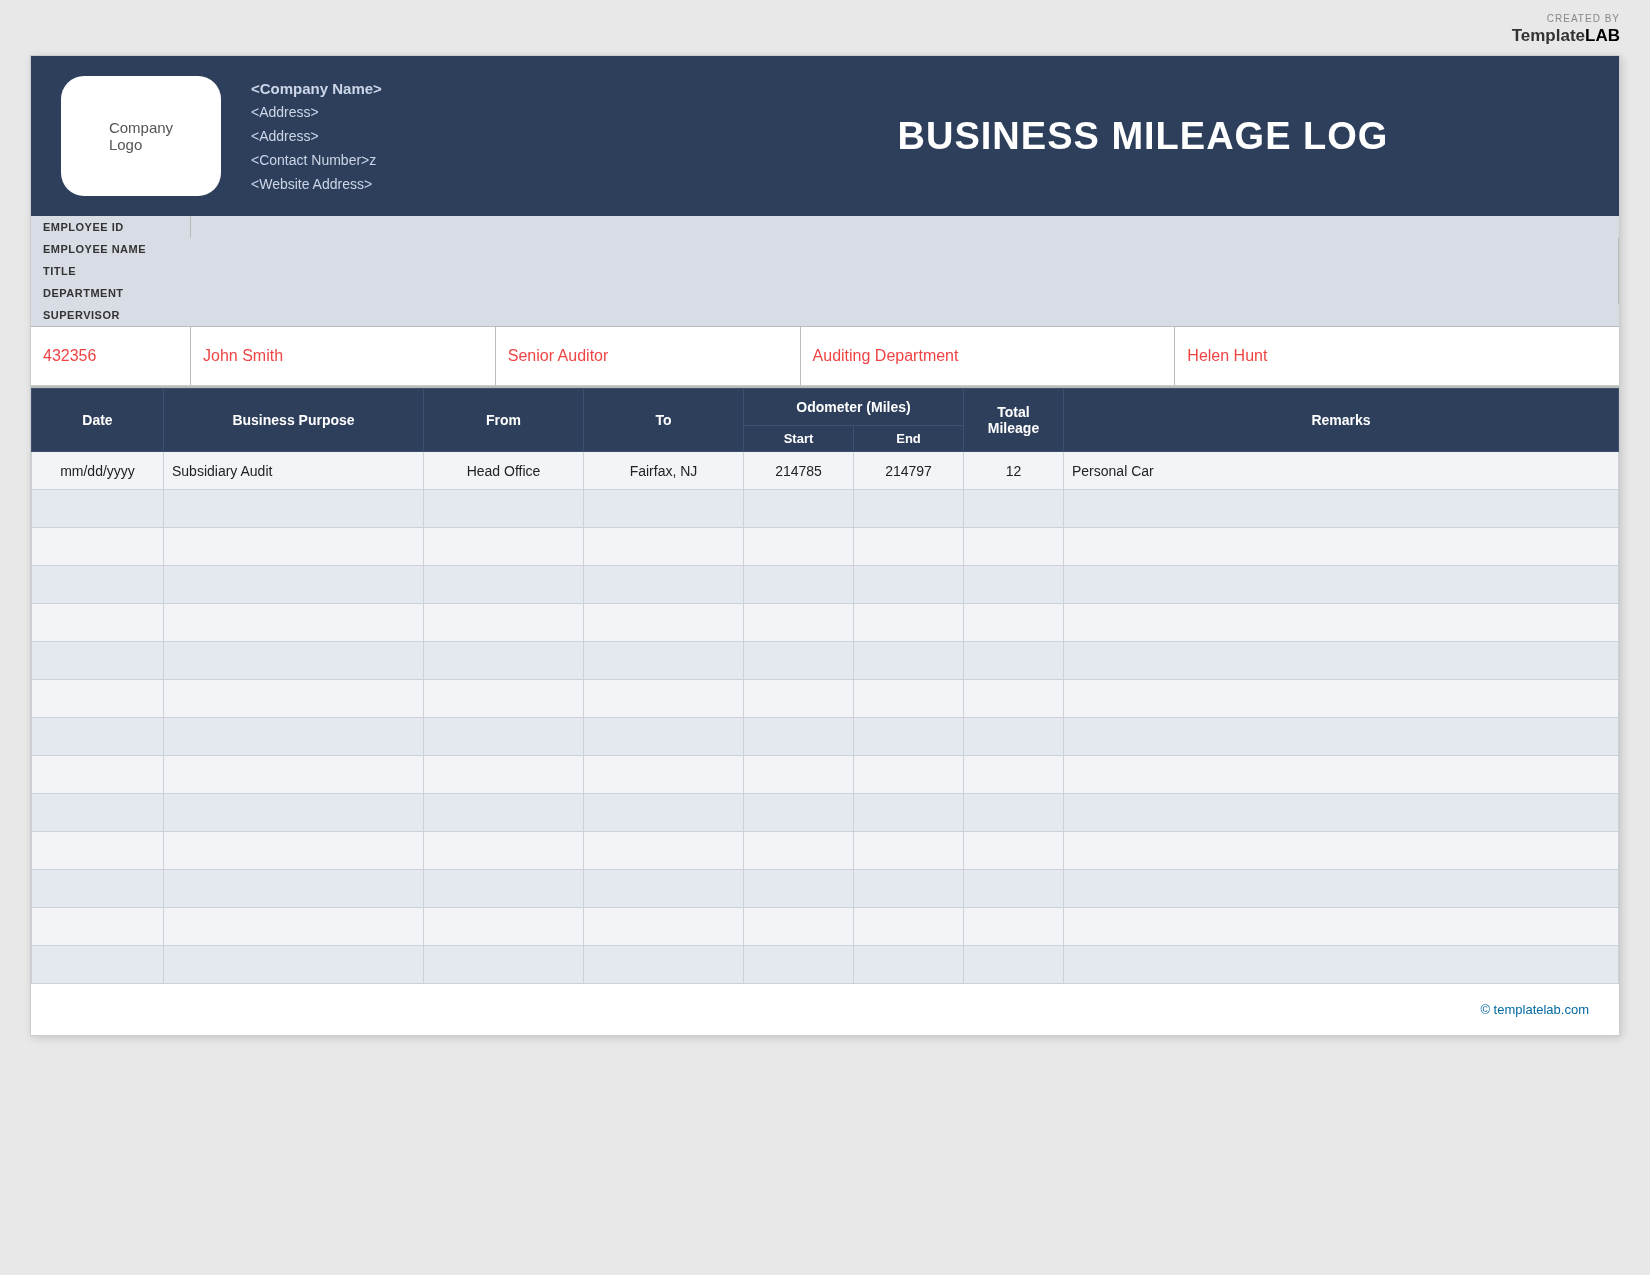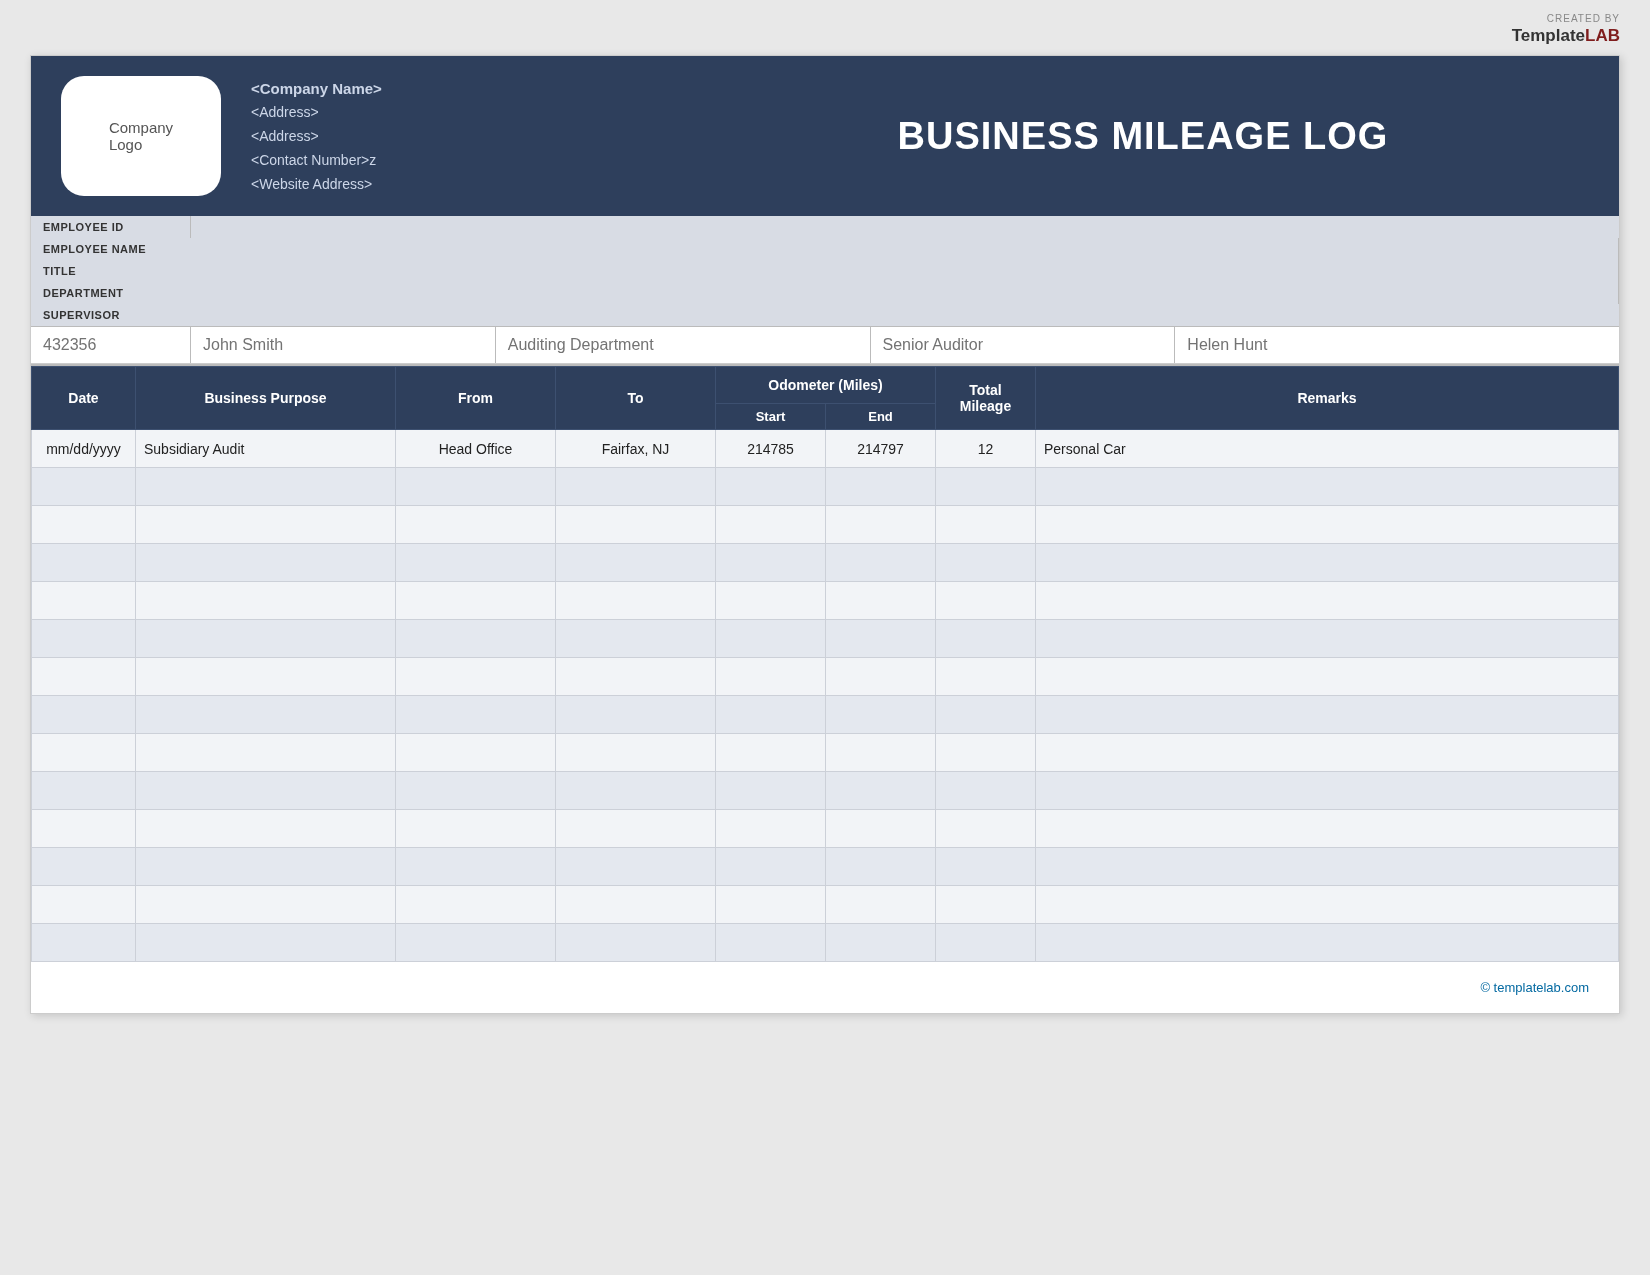--- a/index.html
+++ b/index.html
@@ -26,21 +26,21 @@
       letter-spacing: 1px;
     }
     .templatelab-brand .brand-name {
       font-size: 17px;
       font-weight: bold;
     }
     .templatelab-brand .brand-template {
       color: #333;
     }
     .templatelab-brand .brand-lab {
-      color: #7f1d1d;
+      color: #000000;
     }
 
     .document-wrapper {
       margin: 55px 30px 40px 30px;
       background: #fff;
       border: 1px solid #ccc;
       box-shadow: 2px 2px 8px rgba(0,0,0,0.15);
     }
 
     
@@ -119,22 +119,22 @@
     .emp-supervisor-col { flex: 3; }
 
     .employee-values-row {
       display: flex;
       background: #fff;
       border-bottom: 1px solid #ccc;
     }
 
     .employee-value-cell {
       font-size: 16px;
-      color: #737373;
-      padding: 9px 12px;
+      color: #ef4444;
+      padding: 20px 12px;
       border-right: 1px solid #bbb;
     }
     .employee-value-cell:last-child { border-right: none; }
 
     
     .log-table-section {
       padding: 0;
     }
 
     .log-table {
@@ -169,21 +169,21 @@
     }
 
     .log-table tbody tr td {
       border: 1px solid #ccd0d8;
       padding: 10px 8px;
       font-size: 14px;
       color: #222;
       height: 38px;
     }
 
-    .col-date { width: 104px; text-align: center; }
+    .col-date { width: 132px; text-align: center; }
     .col-purpose { width: 260px; }
     .col-from { width: 160px; text-align: center; }
     .col-to { width: 160px; text-align: center; }
     .col-odo-start { width: 110px; text-align: center; }
     .col-odo-end { width: 110px; text-align: center; }
     .col-total { width: 100px; text-align: center; }
     .col-remarks { width: auto; }
 
     .footer-brand {
       text-align: right;
@@ -222,22 +222,22 @@
     <div class="employee-labels-row">
       <div class="employee-label-cell emp-id-col">EMPLOYEE ID</div>
       <div class="employee-label-cell emp-name-col">EMPLOYEE NAME</div>
       <div class="employee-label-cell emp-title-col">TITLE</div>
       <div class="employee-label-cell emp-dept-col">DEPARTMENT</div>
       <div class="employee-label-cell emp-supervisor-col">SUPERVISOR</div>
     </div>
     <div class="employee-values-row">
       <div class="employee-value-cell emp-id-col">432356</div>
       <div class="employee-value-cell emp-name-col">John Smith</div>
+      <div class="employee-value-cell emp-title-col">Senior Auditor</div>
       <div class="employee-value-cell emp-dept-col">Auditing Department</div>
-      <div class="employee-value-cell emp-title-col">Senior Auditor</div>
       <div class="employee-value-cell emp-supervisor-col">Helen Hunt</div>
     </div>
   </div>
 
   <div class="log-table-section">
     <table class="log-table">
       <thead>
         <tr class="header-top">
           <th class="col-date" rowspan="2">Date</th>
           <th class="col-purpose" rowspan="2">Business Purpose</th>

